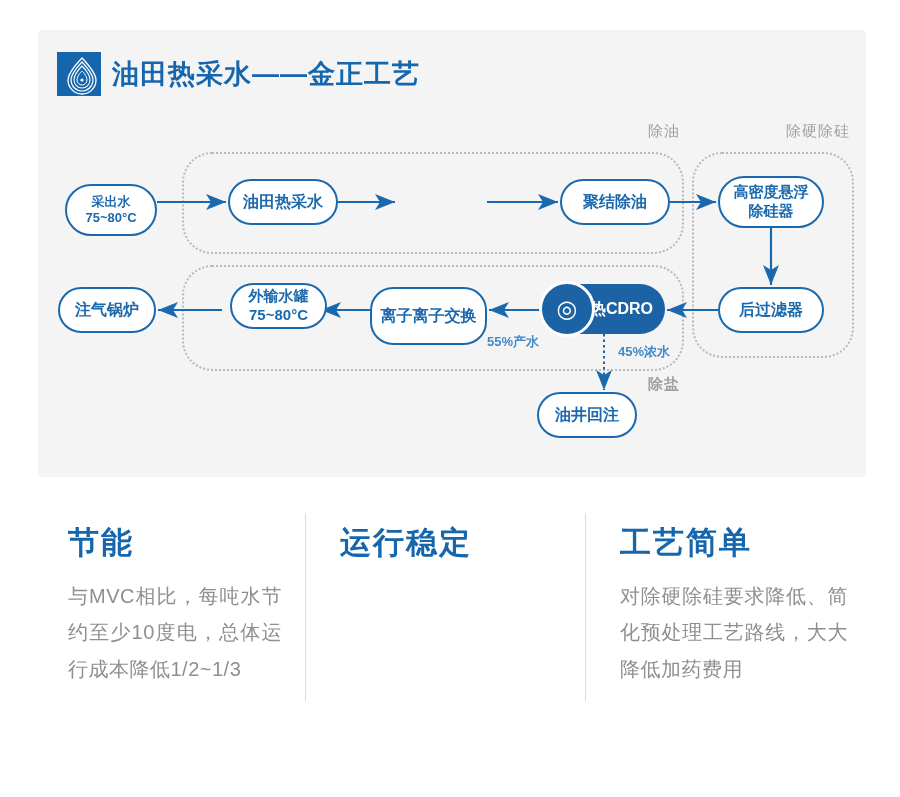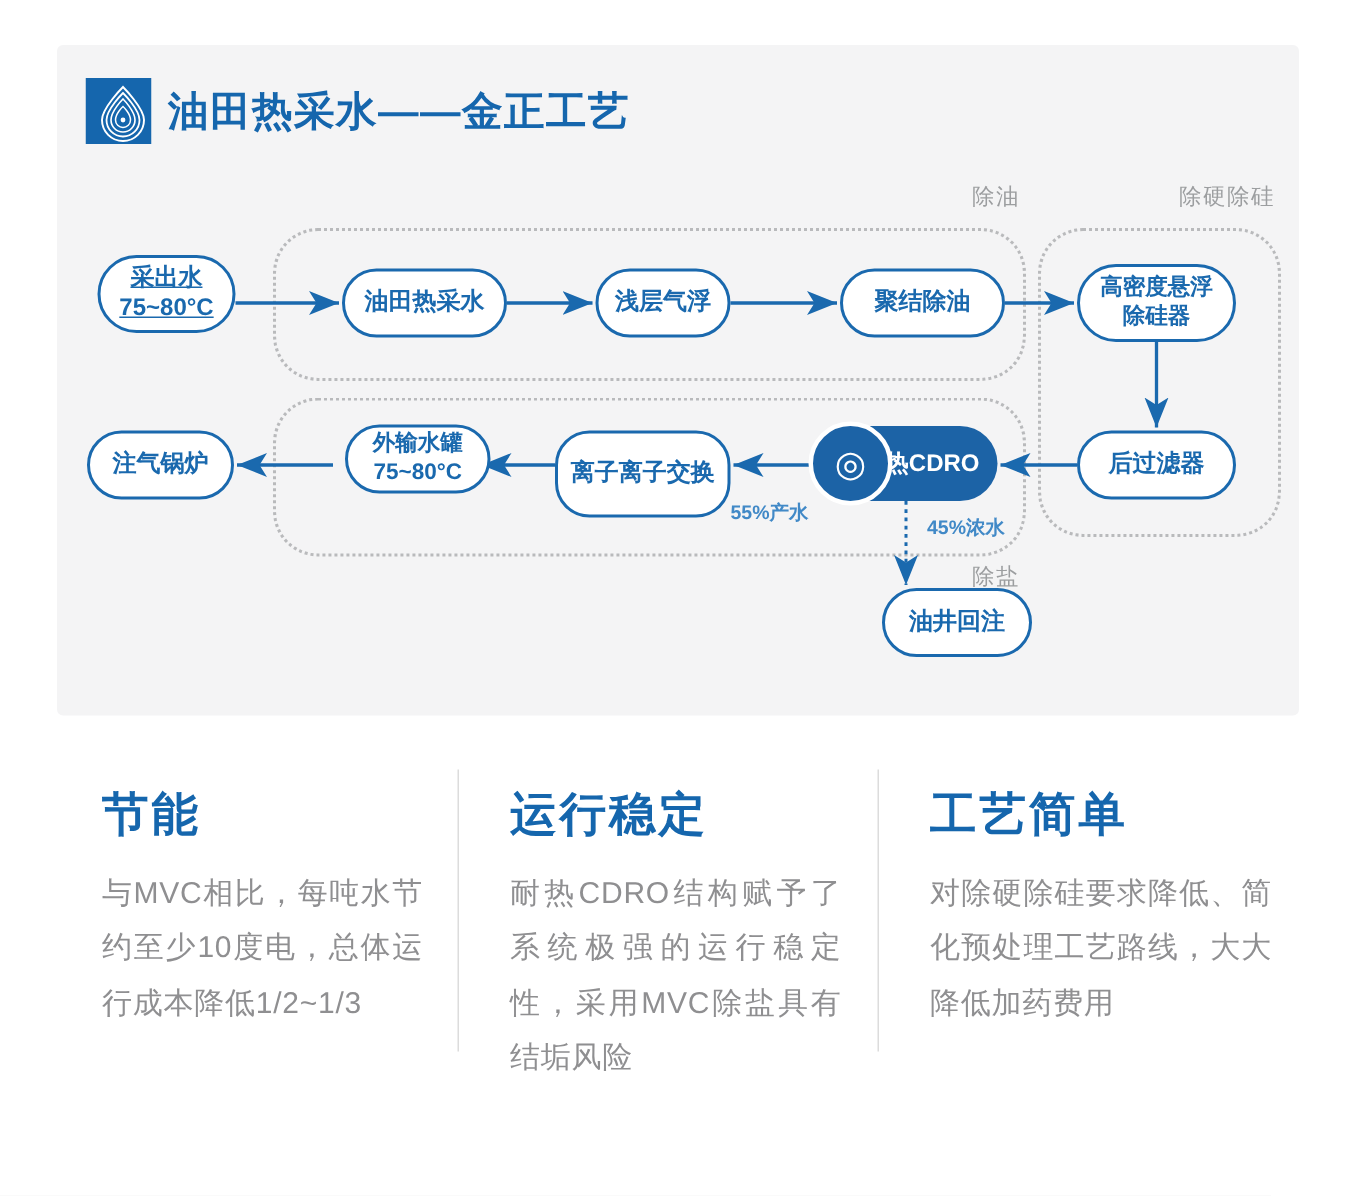--- a/index.html
+++ b/index.html
@@ -25,38 +25,38 @@
   }
   .g-oil{left:144px;top:122px;width:498px;height:98px;}
   .g-hard{left:654px;top:122px;width:158px;height:202px;}
   .g-salt{left:144px;top:235px;width:498px;height:102px;}
   .group-label{
     position:absolute;font-size:15px;color:#9c9ea0;text-align:right;
     letter-spacing:1px;
   }
   .gl-oil{left:144px;top:92px;width:498px;}
   .gl-hard{left:654px;top:92px;width:158px;}
-  .gl-salt{left:144px;top:345px;width:498px;}
+  .gl-salt{left:144px;top:345px;width:498px;font-weight:bold;}
   
   .node{
     position:absolute;background:#ffffff;border:2px solid #1a69ae;
     color:#1a69ae;font-weight:bold;font-size:16px;line-height:1.25;
     display:flex;align-items:center;justify-content:center;text-align:center;
     white-space:pre-line;box-sizing:border-box;
   }
-  .n0{left:27px;top:140px;width:92px;height:52px;border-radius:26px;font-size:16px;text-decoration:underline;}
+  .n0{left:27px;top:154px;width:92px;height:52px;border-radius:26px;font-size:13px;}
   .n1{left:190px;top:149px;width:110px;height:46px;border-radius:23px;}
   .n2{left:359px;top:149px;width:90px;height:46px;border-radius:23px;}
   .n3{left:522px;top:149px;width:110px;height:46px;border-radius:23px;}
   .n4{left:680px;top:146px;width:106px;height:52px;border-radius:26px;font-size:15px;}
   .n5{left:20px;top:257px;width:98px;height:46px;border-radius:23px;}
   .n6{left:192px;top:253px;width:97px;height:46px;border-radius:26px;font-size:15px;}
   .n7{left:332px;top:257px;width:117px;height:58px;border-radius:23px;}
   .n9{left:680px;top:257px;width:106px;height:46px;border-radius:23px;}
-  .n10{left:550px;top:362px;width:100px;height:46px;border-radius:23px;text-align:center;}
+  .n10{left:499px;top:362px;width:100px;height:46px;border-radius:23px;text-align:center;}
   
   .n8{
     position:absolute;left:505px;top:254px;width:122px;height:50px;
     background:#1c63a6;border-radius:25px;color:#ffffff;font-weight:bold;
     font-size:16px;display:flex;align-items:center;justify-content:flex-end;
     padding-right:12px;box-sizing:border-box;
   }
   .cdro-icon{
     position:absolute;left:-4px;top:-3px;width:56px;height:56px;
     border-radius:50%;background:#1c63a6;border:3px solid #ffffff;
@@ -132,21 +132,20 @@
       <line x1="503" y1="280" x2="451" y2="280" marker-end="url(#ah)"></line>
       <line x1="332" y1="280" x2="283" y2="280" marker-end="url(#ah)"></line>
       <line x1="184" y1="280" x2="120" y2="280" marker-end="url(#ah)"></line>
       <line x1="566" y1="304" x2="566" y2="360" stroke-width="2" stroke-dasharray="2.5 3" marker-end="url(#ah)"></line>
     </g>
   </svg>
 
   <div class="node n0">采出水
 75~80°C</div>
   <div class="node n1">油田热采水</div>
-  <div class="node n2">浅层气浮</div>
   <div class="node n3">聚结除油</div>
   <div class="node n5">注气锅炉</div>
   <div class="node n4">高密度悬浮
 除硅器</div>
   <div class="node n6">外输水罐
 75~80°C</div>
   <div class="node n7">离子离子交换</div>
 
   <div class="n8">
     <span class="cdro-icon">◎</span>
@@ -161,20 +160,19 @@
 </div>
 
 <div class="features">
   <div class="feature f0">
     <h2>节能</h2>
     <p>与MVC相比，每吨水节约至少10度电，总体运行成本降低1/2~1/3</p>
   </div>
   <div class="divider d0"></div>
   <div class="feature f1">
     <h2>运行稳定</h2>
-    <p>耐热CDRO结构赋予了系统极强的运行稳定性，采用MVC除盐具有结垢风险</p>
   </div>
   <div class="divider d1"></div>
   <div class="feature f2">
     <h2>工艺简单</h2>
     <p>对除硬除硅要求降低、简化预处理工艺路线，大大降低加药费用</p>
   </div>
 </div>
 
 </body></html>

